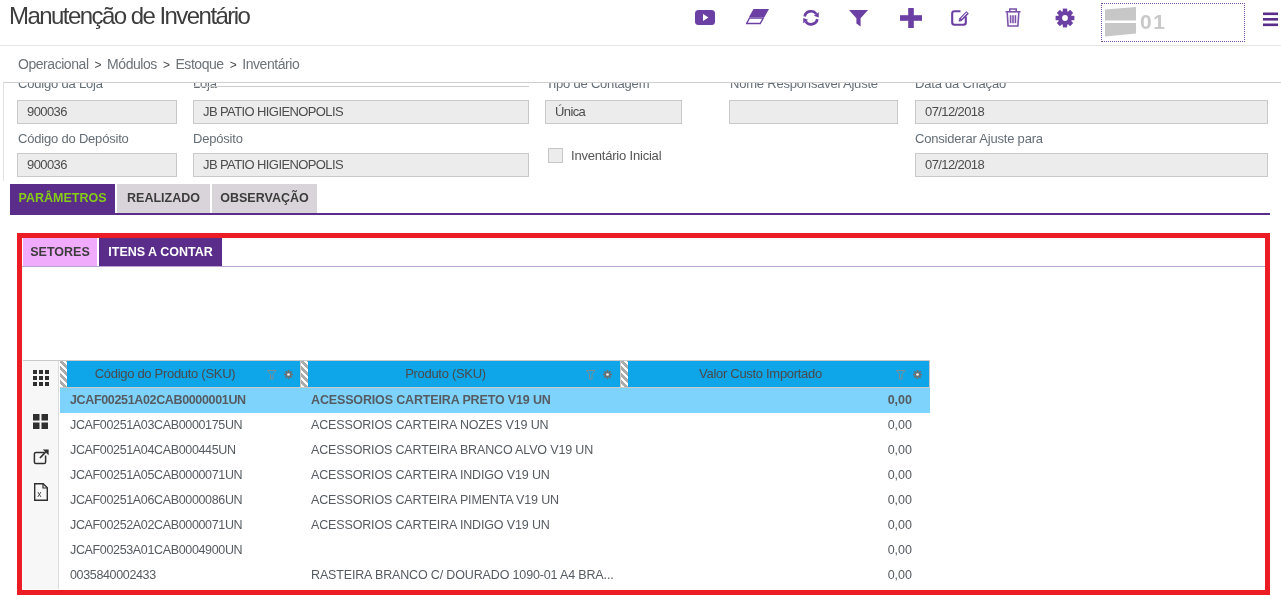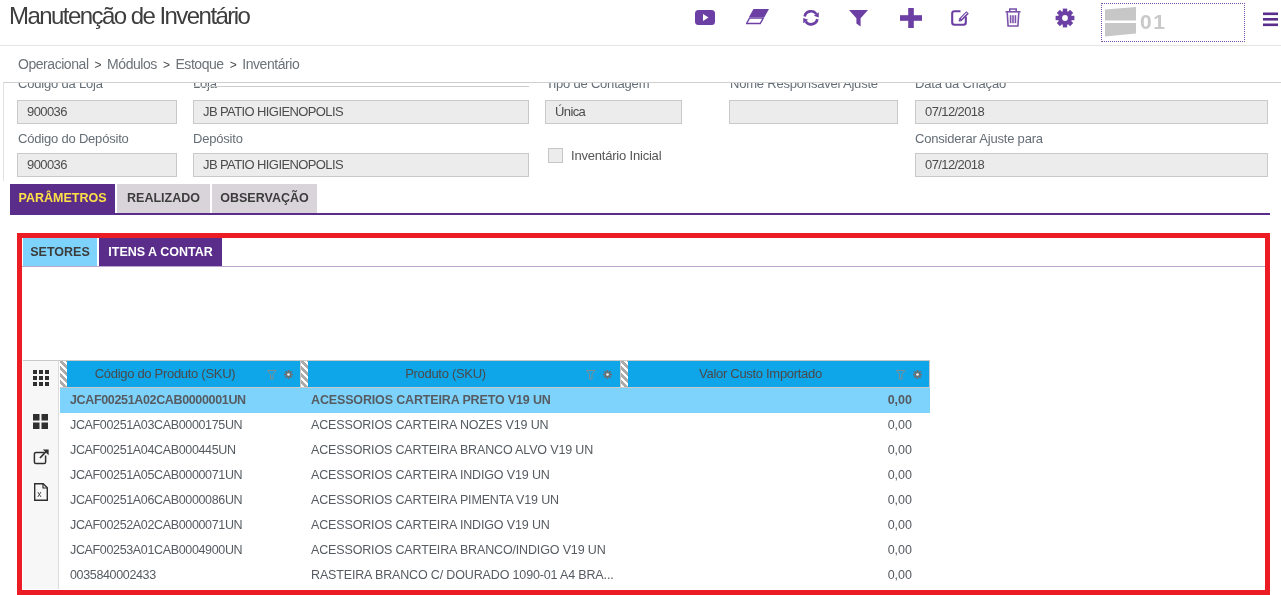--- a/index.html
+++ b/index.html
@@ -20,26 +20,26 @@
   #lg2 { left:3px; top:18.5px; width:31px; height:14px; clip-path:polygon(0 0, 100% 0, 100% 78%, 0 100%); }
   #num01 { position:absolute; left:38px; top:6px; font-size:21px; font-weight:700; color:#c9c9c9; letter-spacing:1.5px;}
 
   
   #fpanel { left:3px; top:82px; width:1278px; height:99px; border-top:1px solid #cfcfcf; border-left:1px solid #e2e2e2; overflow:hidden; }
   .flab { position:absolute; font-size:13px; color:#656e76; letter-spacing:-0.2px; white-space:nowrap; }
   .finp { position:absolute; height:24px; background:#ececec; border:1px solid #c9c9c9; font-size:13px; color:#4c4c4c; line-height:22px; padding-left:9px; letter-spacing:-0.6px; white-space:nowrap;margin-top:6px; }
 
   
   .tab { position:absolute; height:29px; background:#d9d4da; color:#3c3c3c; font-size:12.5px; font-weight:700; text-align:center; line-height:29px; letter-spacing:0;}
-  .tab.act { background:#5a2d8a; color:#fde047; height:31px; z-index:2; }
+  .tab.act { background:#5a2d8a; color:#84cc16; height:31px; z-index:2; }
   #tabline { left:10px; top:213px; width:1260px; height:2px; background:#5a2d8a; }
 
   
   #redbox { left:17px; top:233px; width:1253px; height:362px; border:5px solid #ec1c24; background:#fff; }
-  .stab { position:absolute; height:28px; background:#7dd3fc; color:#3c3c3c; font-size:12.5px; font-weight:700; text-align:center; line-height:28px; }
+  .stab { position:absolute; height:28px; background:#f0abfc; color:#3c3c3c; font-size:12.5px; font-weight:700; text-align:center; line-height:28px; }
   .stab.act { background:#5a2d8a; color:#fff; height:29px; }
   #stabline { left:22px; top:266px; width:1243px; height:1px; background:#b9a7d0; }
 
   #impbtn { left:27px; top:295px; width:193px; height:30px; background:#f6f6f6; border:1px solid #c9c9c9; border-radius:2px; color:#9c9c9c; font-size:13.5px; text-align:center; line-height:28px; }
 
   
   #gridtop { left:23px; top:360px; width:907px; height:1px; background:#c9c9c9; }
   #istrip { left:23px; top:361px; width:36px; height:228px; background:#f7f7f7; border-right:1px solid #dcdcdc; }
   #ghead { left:60px; top:361px; width:870px; height:27px; background:#0ea5e9; border-bottom:1px solid #c9c9c9; }
   .hatch { position:absolute; top:0; width:7px; height:26px; background:repeating-linear-gradient(45deg,#ffffff 0 2.5px,#ababab 2.5px 5px); }
@@ -261,21 +261,20 @@
       <span class="c2">ACESSORIOS CARTEIRA PIMENTA V19 UN</span>
       <span class="c3">0,00</span>
     </div>
   <div class="grow" style="top:513px;">
       <span class="c1">JCAF00252A02CAB0000071UN</span>
       <span class="c2">ACESSORIOS CARTEIRA INDIGO V19 UN</span>
       <span class="c3">0,00</span>
     </div>
   <div class="grow" style="top:538px;">
       <span class="c1">JCAF00253A01CAB0004900UN</span>
-      <span class="c2">ACESSORIOS CARTEIRA BRANCO/INDIGO V19 UN</span>
       <span class="c3">0,00</span>
     </div>
   <div class="grow" style="top:563px;">
       <span class="c1">0035840002433</span>
       <span class="c2">RASTEIRA BRANCO C/ DOURADO 1090-01 A4 BRA...</span>
       <span class="c3">0,00</span>
     </div>
 </div>
 
 </body></html>

